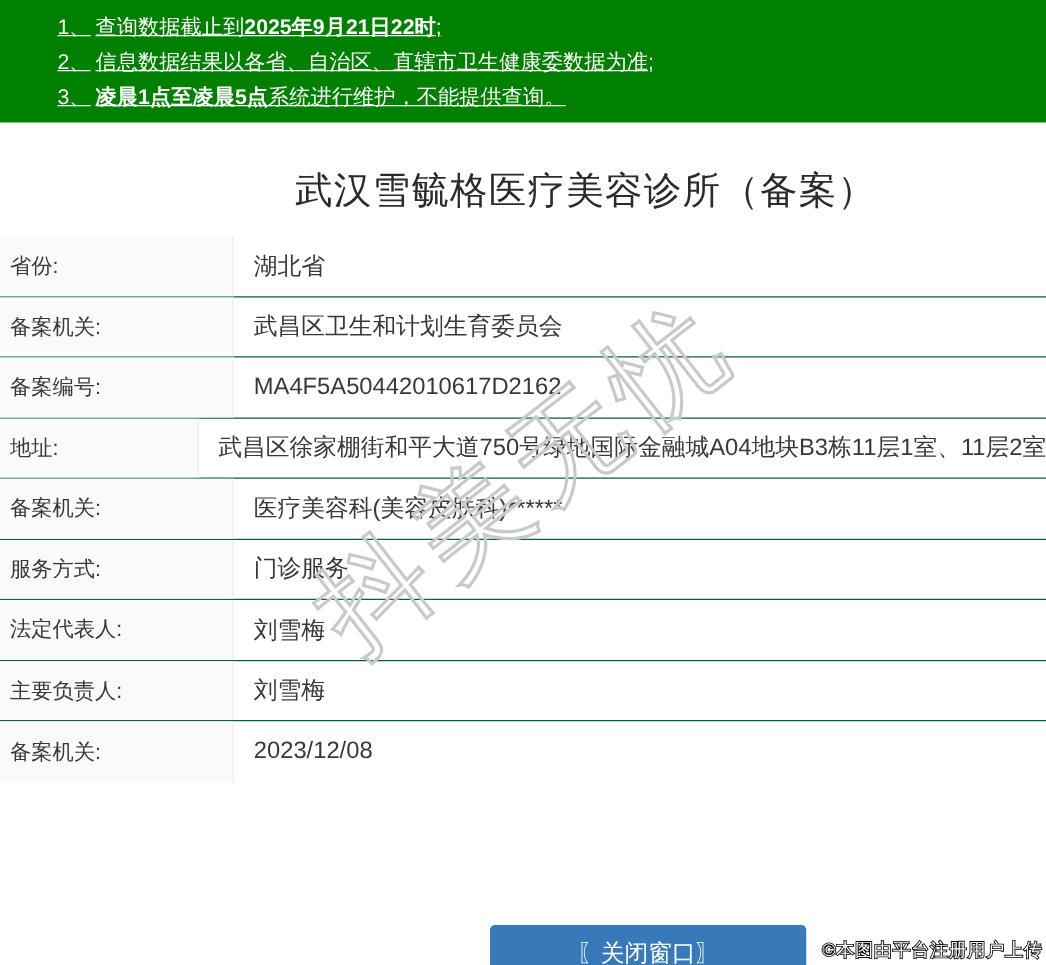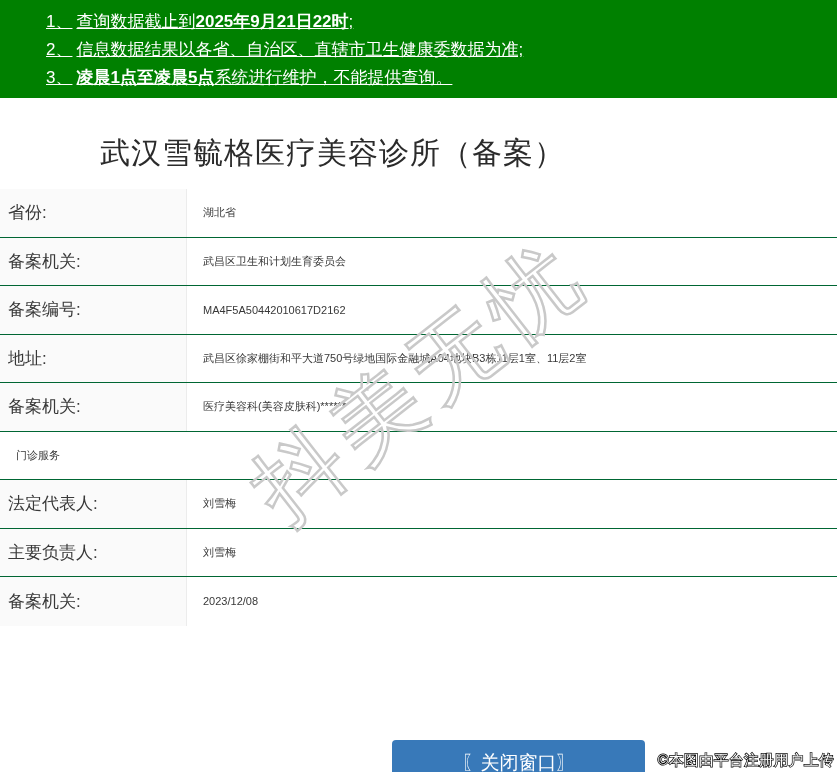--- a/index.html
+++ b/index.html
@@ -26,21 +26,21 @@
     padding:8px 10px 0 46px;
     font-size:17px;
     text-decoration:underline;
   }
   .banner .line{line-height:28px;white-space:nowrap;}
   .banner .num{margin-right:4px;}
   .banner .b{font-weight:bold;}
   
   .title{
     margin:37px 0 0 100px;
-    text-align:left;
+    text-align:center;
     font-size:30px;
     line-height:36px;
     font-weight:500;
     color:#2b2b2b;
     letter-spacing:1px;
   }
   
   .info-table{margin-top:18px;width:837px;}
   .row{
     display:flex;
@@ -54,21 +54,21 @@
     border-right:1px solid #ececec;
     padding-left:8px;
     display:flex;align-items:center;
     font-size:17px;
     text-align:center;
   }
   .row .val{
     flex:1;
     padding-left:16px;
     display:flex;align-items:center;
-    font-size:11px;
+    font-size:19px;
     white-space:nowrap;
   }
   
   .watermark{
     position:absolute;
     left:420px;top:382px;
     transform:translate(-50%,-50%) rotate(-38deg);
     font-size:88px;
     letter-spacing:10px;
     white-space:nowrap;
@@ -129,20 +129,21 @@
   </div>
   <div class="row">
     <div class="lbl">地址:</div>
     <div class="val">武昌区徐家棚街和平大道750号绿地国际金融城A04地块B3栋11层1室、11层2室</div>
   </div>
   <div class="row">
     <div class="lbl">备案机关:</div>
     <div class="val">医疗美容科(美容皮肤科)******</div>
   </div>
   <div class="row">
+    <div class="lbl">服务方式:</div>
     <div class="val">门诊服务</div>
   </div>
   <div class="row">
     <div class="lbl">法定代表人:</div>
     <div class="val">刘雪梅</div>
   </div>
   <div class="row">
     <div class="lbl">主要负责人:</div>
     <div class="val">刘雪梅</div>
   </div>

